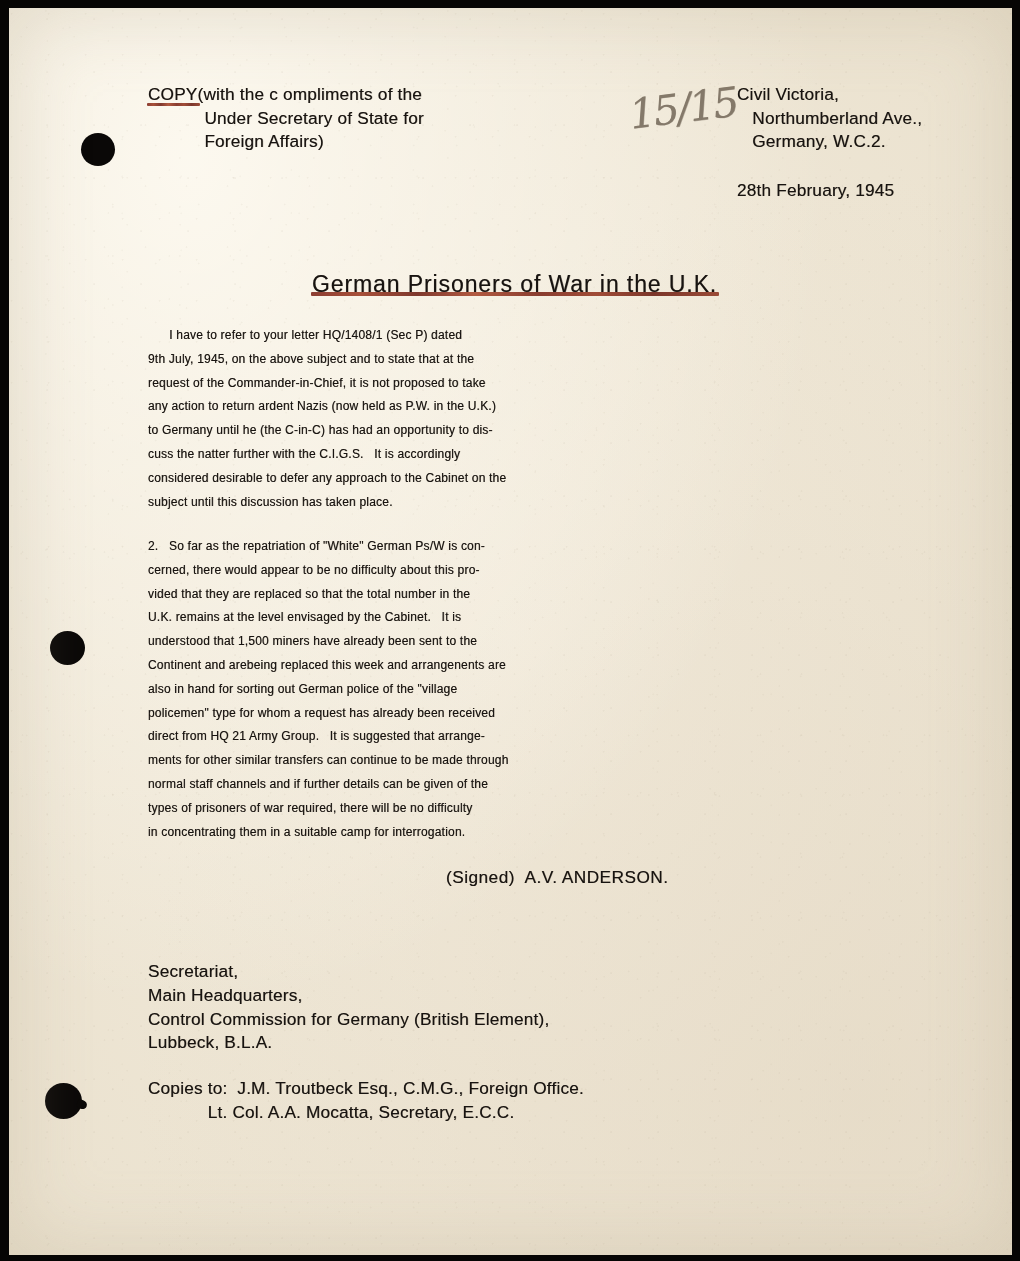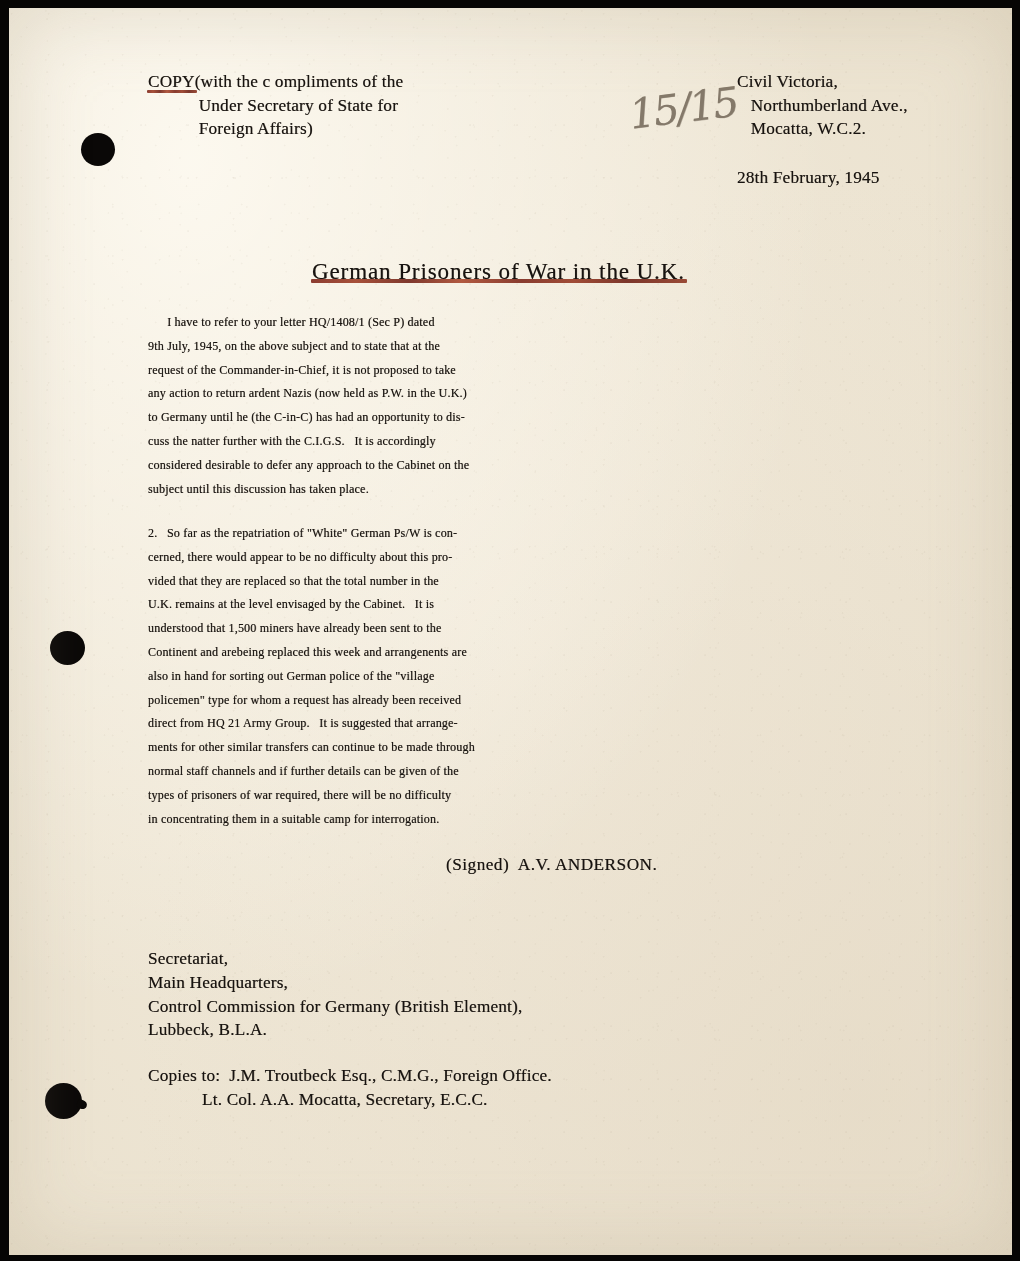--- a/index.html
+++ b/index.html
@@ -78,28 +78,29 @@
     height: 9px;
     background: #0a0807;
     border-radius: 40% 60% 55% 45%;
     transform: rotate(18deg);
   }
 
   
   .typed {
     position: absolute;
     color: #171310;
-    font-family: Liberation Serif, serif;
+    font-family: Liberation Sans, sans-serif;
     font-size: 17.2px;
     line-height: 23.6px;
     letter-spacing: 0.2px;
     white-space: pre;
     text-shadow:
       0.35px 0.25px 0.35px rgba(40,30,22,0.42),
       -0.25px 0.2px 0.5px rgba(60,48,36,0.20);
+    margin-top: 13px;
   }
 
   
   #header-left { left: 139px; top: 62px; }
   #header-right { left: 728px; top: 62px; }
   #date-line { left: 728px; top: 158px; }
   #ref-block { left: 139px; top: 157px; }
 
   .underline-red {
     position: relative;
@@ -171,21 +172,21 @@
   <div id="paper">
 
     <div id="paper-grain"></div>
 
     <div class="typed" id="header-left"><span class="underline-red">COPY</span><span>(with the c ompliments of the</span>
 <span style="padding-left:5.9ch">Under Secretary of State for</span>
 <span style="padding-left:5.9ch">Foreign Affairs)</span></div>
 
     <div class="typed" id="header-right"><span>Civil Victoria,</span>
 <span style="padding-left:1.6ch">Northumberland Ave.,</span>
-<span style="padding-left:1.6ch">Mocatta, W.C.2.</span></div>
+<span style="padding-left:1.6ch">Germany, W.C.2.</span></div>
 
     <div class="typed" id="date-line">28th February, 1945</div>
 
     <div id="handwritten-annotation">15/15</div>
 
 
     <div class="typed" id="doc-title"><span class="underline-red thick">German Prisoners of War in the U.K.</span></div>
 
     <div class="typed body-para" id="para-1">      I have to refer to your letter HQ/1408/1 (Sec P) dated
 9th July, 1945, on the above subject and to state that at the

